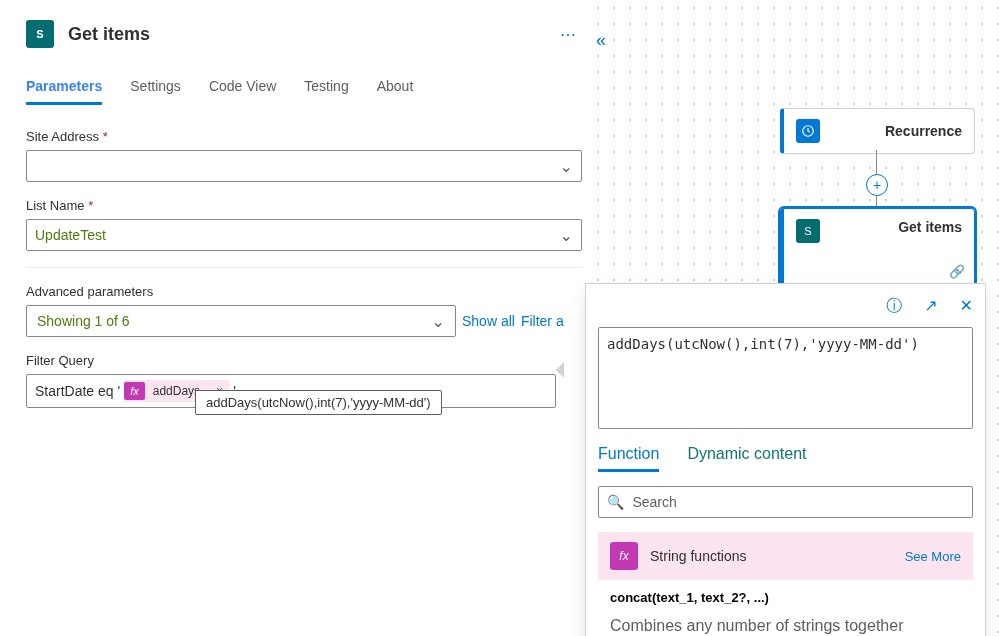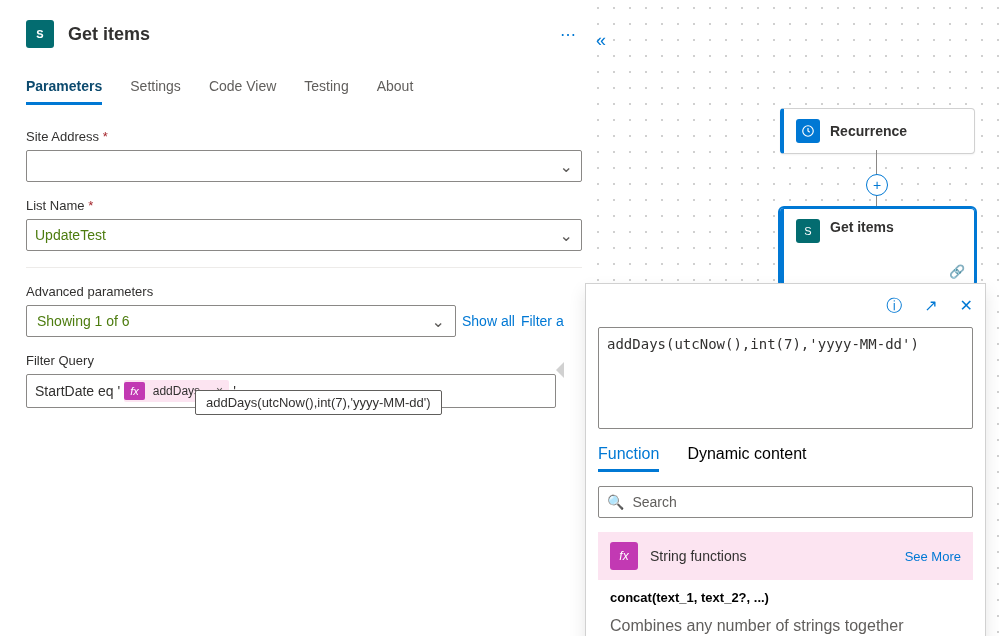--- a/index.html
+++ b/index.html
@@ -9,21 +9,21 @@
     .left-panel { width: 586px; height: 100%; background: #fff; position: absolute; left: 0; top: 0; padding: 20px 0 0 26px; }
     .header-row { display: flex; align-items: center; margin-bottom: 30px; padding-right: 10px; }
     .app-icon { width: 28px; height: 28px; background: #036c70; border-radius: 3px; display: flex; align-items: center; justify-content: center; margin-right: 14px; }
     .app-icon-inner { color: #fff; font-size: 11px; font-weight: bold; line-height: 1; }
     .header-title { font-size: 18px; font-weight: 600; color: #323130; flex: 1; }
     .header-actions { display: flex; align-items: center; gap: 18px; color: #0078d4; }
     
     
     .tabs { display: flex; gap: 28px; border-bottom: none; margin-bottom: 24px; }
     .tab { font-size: 14px; color: #605e5c; padding-bottom: 8px; cursor: pointer; }
-    .tab.active { color: #0c4a6e; font-weight: 600; border-bottom: 3px solid #0078d4; }
+    .tab.active { color: #3b82f6; font-weight: 600; border-bottom: 3px solid #0078d4; }
     
     
     .field-label { font-size: 13px; color: #323130; margin-bottom: 6px; }
     .required { color: #a4262c; }
     .select-box { width: 556px; height: 32px; border: 1px solid #8a8886; border-radius: 2px; display: flex; align-items: center; padding: 0 8px; background: #fff; margin-bottom: 16px; cursor: pointer; }
     .select-text { flex: 1; font-size: 14px; color: #4d7c0f; }
     .chevron { color: #605e5c; }
     
     .divider { width: 556px; height: 1px; background: #edebe9; margin: 10px 0 16px 0; }
     
@@ -37,38 +37,38 @@
     .fx-badge { background: #c239b3; color: #fff; font-size: 11px; font-style: italic; padding: 3px 6px; border-radius: 2px; margin-right: 8px; }
     .fx-label { font-size: 12px; color: #323130; margin-right: 6px; }
     .fx-close { font-size: 12px; color: #605e5c; cursor: pointer; }
     
     .tooltip { position: absolute; background: #fff; border: 1px solid #605e5c; border-radius: 2px; padding: 4px 10px; font-size: 13px; color: #323130; left: 195px; top: 390px; }
     
     
     .canvas { position: absolute; left: 590px; top: 0; width: 409px; height: 636px; background-image: radial-gradient(#d0d0d0 1px, transparent 1px); background-size: 16px 16px; background-position: 0 0; }
     .collapse-btn { position: absolute; left: 6px; top: 30px; color: #0078d4; font-size: 18px; cursor: pointer; }
     
-    .node { position: absolute; background: #fff; border: 1px solid #d1d1d1; border-radius: 4px; display: flex; align-items: center; padding: 10px 12px; box-shadow: 0 1px 2px rgba(0,0,0,0.05); }
+    .node { position: absolute; background: #fff; border: 1px solid #d1d1d1; border-radius: 4px; display: flex; align-items: center; padding: 10px 12px; box-shadow: 0 1px 2px rgba(0,0,0,0.05); justify-content: space-between; }
     .node1 { left: 190px; top: 108px; width: 195px; border-left: 4px solid #0078d4; }
     .node2 { left: 190px; top: 208px; width: 195px; border-left: 4px solid #036c70; border-color: #0078d4; outline: 2px solid #0078d4; height: 78px; align-items: flex-start; }
     .node-icon-blue { width: 24px; height: 24px; background: #0078d4; border-radius: 3px; display: flex; align-items: center; justify-content: center; color: #fff; margin-right: 10px; }
     .node-icon-teal { width: 24px; height: 24px; background: #036c70; border-radius: 3px; display: flex; align-items: center; justify-content: center; color: #fff; font-size: 11px; margin-right: 10px; }
     .node-title { font-size: 14px; font-weight: 600; color: #323130; }
     
     .connector { position: absolute; left: 286px; top: 150px; width: 1px; height: 58px; background: #8a8886; }
     .plus-btn { position: absolute; left: 276px; top: 174px; width: 22px; height: 22px; background: #fff; border: 1px solid #0078d4; border-radius: 50%; display: flex; align-items: center; justify-content: center; color: #0078d4; font-size: 14px; cursor: pointer; }
     .link-icon { position: absolute; right: 8px; bottom: 6px; color: #605e5c; font-size: 13px; }
     
     
     .expr-panel { position: absolute; left: 585px; top: 283px; width: 401px; background: #fff; border: 1px solid #d1d1d1; box-shadow: 0 8px 16px rgba(0,0,0,0.1); padding: 12px; }
     .expr-header { display: flex; justify-content: flex-end; gap: 22px; margin-bottom: 10px; color: #0078d4; }
     .expr-header span { cursor: pointer; font-size: 16px; }
     .expr-textarea { width: 100%; height: 102px; border: 1px solid #8a8886; border-radius: 2px; padding: 8px; font-family: "Consolas", monospace; font-size: 14px; color: #323130; resize: none; }
     .expr-tabs { display: flex; gap: 28px; margin-top: 12px; margin-bottom: 14px; }
-    .expr-tab { font-size: 16px; color: #000000; padding-bottom: 6px; cursor: pointer; }
+    .expr-tab { font-size: 16px; color: #0f766e; padding-bottom: 6px; cursor: pointer; }
     .expr-tab.active { color: #0078d4; border-bottom: 3px solid #0078d4; }
     .search-box { width: 100%; height: 32px; border: 1px solid #8a8886; border-radius: 2px; display: flex; align-items: center; padding: 0 8px; margin-bottom: 14px; }
     .search-icon-sm { color: #0078d4; margin-right: 8px; font-size: 14px; }
     .search-ph { color: #605e5c; font-size: 14px; }
     
     .category-row { background: #fce4f1; display: flex; align-items: center; padding: 10px 12px; margin-bottom: 0; }
     .cat-icon { width: 28px; height: 28px; background: #c239b3; border-radius: 3px; display: flex; align-items: center; justify-content: center; color: #fff; font-size: 12px; font-style: italic; margin-right: 12px; }
     .cat-title { flex: 1; font-size: 14px; color: #323130; }
     .see-more { color: #0078d4; font-size: 13px; cursor: pointer; }
     

